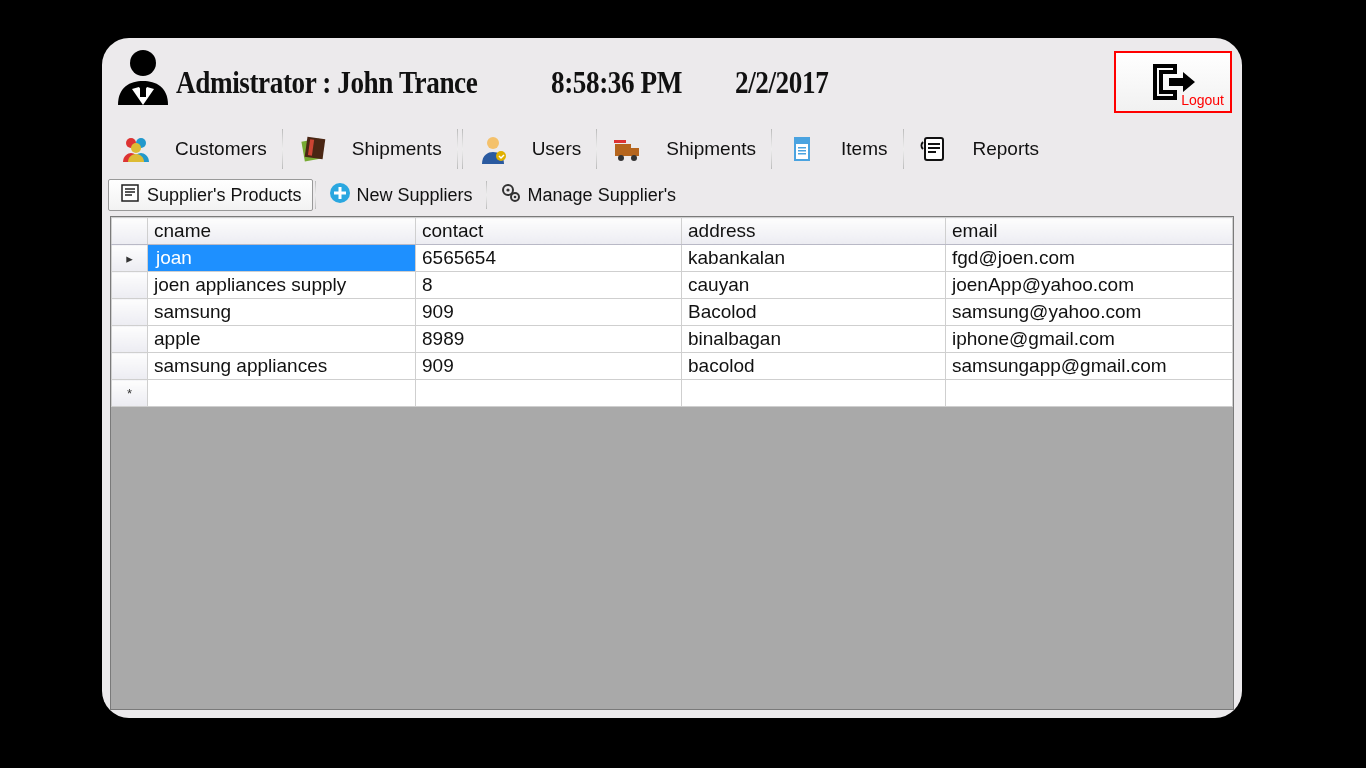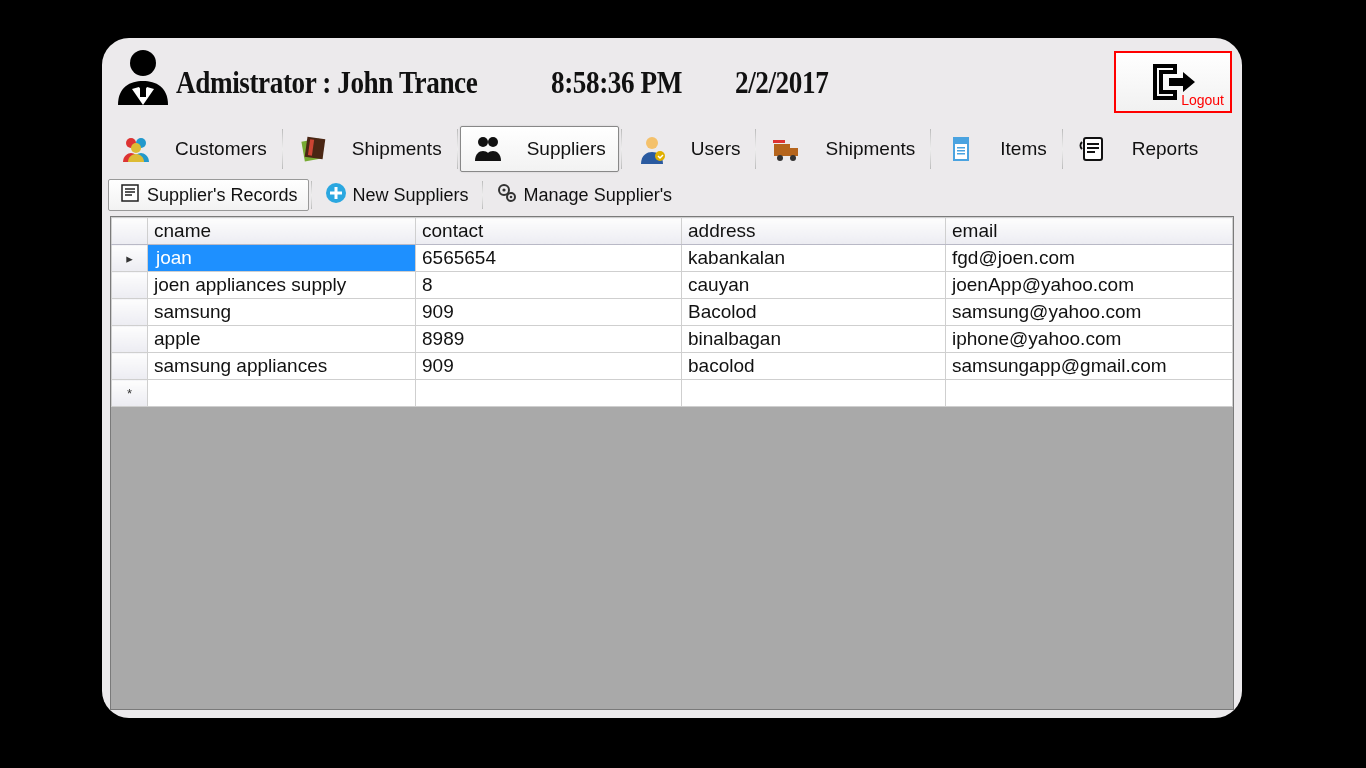--- a/index.html
+++ b/index.html
@@ -250,31 +250,20 @@
       <span class="nav-icon">
         <svg viewBox="0 0 30 30">
             <rect x="5" y="6" width="18" height="20" fill="#7a3" transform="rotate(-10 14 16)"></rect>
             <rect x="8" y="4" width="18" height="20" fill="#4a2614" transform="rotate(8 17 14)"></rect>
             <rect x="11" y="6" width="4" height="16" fill="#c43" transform="rotate(8 17 14)"></rect>
           </svg>
       </span>
       <span>Shipments</span>
     </div>
     <div class="nav-sep"></div>
-    <div class="nav-item active">
-      <span class="nav-icon">
-        <svg viewBox="0 0 30 30">
-            <circle cx="10" cy="8" r="5" fill="#111"></circle>
-            <circle cx="20" cy="8" r="5" fill="#111"></circle>
-            <path d="M2 27c0-7 4-10 8-10s8 3 8 10" fill="#111"></path>
-            <path d="M12 27c0-7 4-10 8-10s8 3 8 10" fill="#111"></path>
-          </svg>
-      </span>
-      <span>Suppliers</span>
-    </div>
     <div class="nav-sep"></div>
     <div class="nav-item">
       <span class="nav-icon">
         <svg viewBox="0 0 30 30">
             <circle cx="15" cy="9" r="6" fill="#f4c16b"></circle>
             <path d="M4 30c0-9 6-12 11-12s11 3 11 12" fill="#2a5aa0"></path>
             <circle cx="23" cy="22" r="5" fill="#e0b000"></circle>
             <path d="M21 22l2 2 3-3" stroke="#fff" stroke-width="1.5" fill="none"></path>
           </svg>
       </span>
@@ -320,21 +309,21 @@
   </div>
 
   <div class="subnav">
     <div class="subnav-item active">
       <span>
         <svg width="22" height="22" viewBox="0 0 22 22">
             <rect x="3" y="3" width="16" height="16" fill="#fff" stroke="#222" stroke-width="1.5"></rect>
             <path d="M6 7h10M6 10h10M6 13h7" stroke="#222" stroke-width="1.5"></path>
           </svg>
       </span>
-      <span>Supplier's Records</span>
+      <span>Supplier's Products</span>
     </div>
     <div class="subnav-sep"></div>
     <div class="subnav-item">
       <span>
         <svg width="22" height="22" viewBox="0 0 22 22">
             <circle cx="11" cy="11" r="10" fill="#2aa7e0"></circle>
             <path d="M11 5v12M5 11h12" stroke="#fff" stroke-width="3"></path>
           </svg>
       </span>
       <span>New Suppliers</span>
@@ -393,21 +382,21 @@
               <td class="cname-cell">samsung</td>
               <td>909</td>
               <td>Bacolod</td>
               <td>samsung@yahoo.com</td>
             </tr>
             <tr>
               <td class="rowhead"></td>
               <td class="cname-cell">apple</td>
               <td>8989</td>
               <td>binalbagan</td>
-              <td>iphone@yahoo.com</td>
+              <td>iphone@gmail.com</td>
             </tr>
             <tr>
               <td class="rowhead"></td>
               <td class="cname-cell">samsung appliances</td>
               <td>909</td>
               <td>bacolod</td>
               <td>samsungapp@gmail.com</td>
             </tr>
             <tr>
               <td class="rowhead">*</td>

